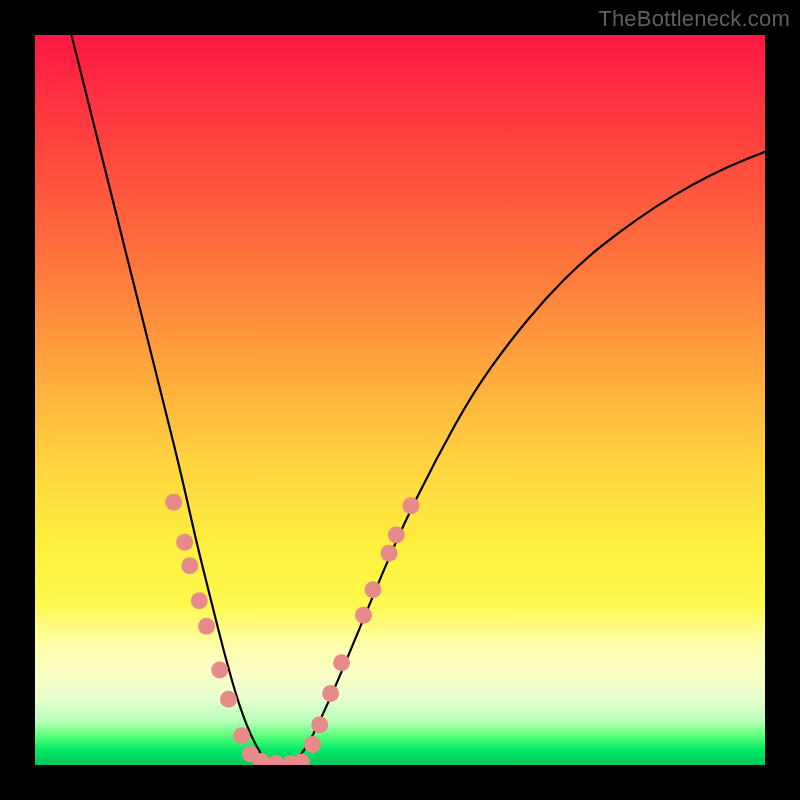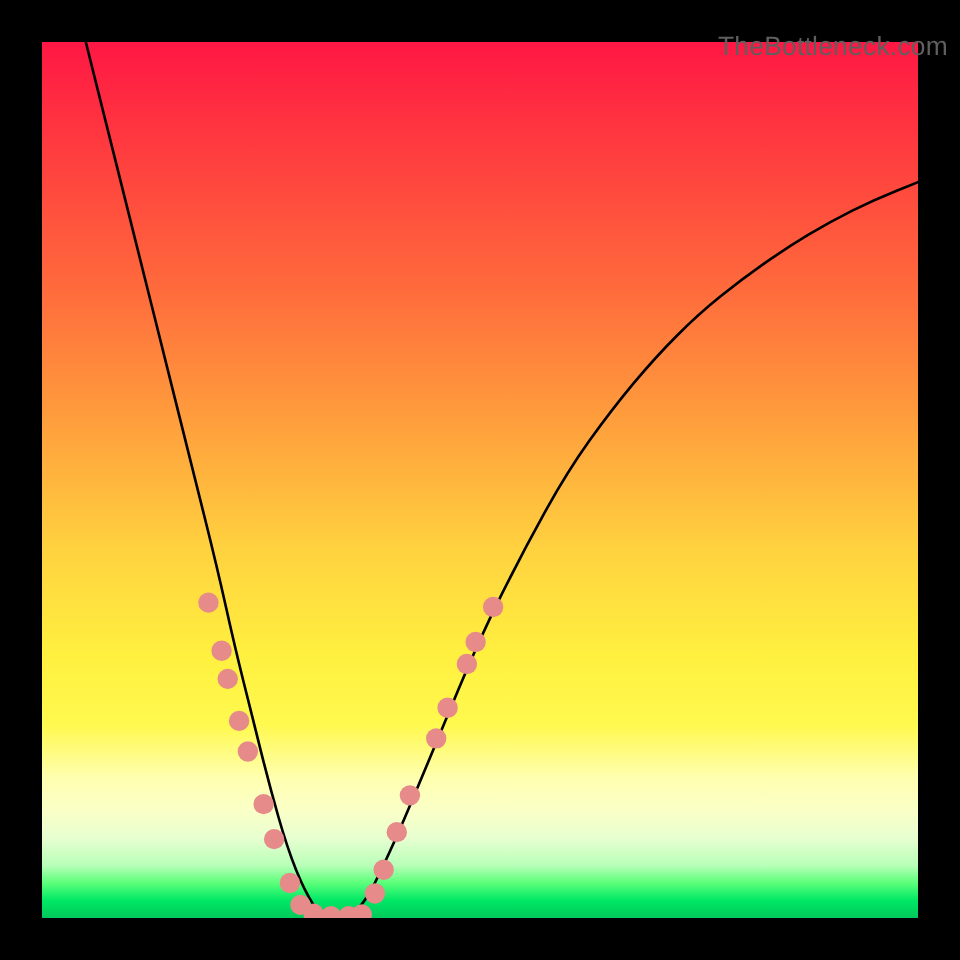--- a/index.html
+++ b/index.html
@@ -51,21 +51,20 @@
     height: 730px;
   }
   .watermark {
     position: absolute;
     top: 6px;
     right: 10px;
     color: #5f5f5f;
     font-size: 22px;
     font-weight: 500;
     letter-spacing: 0.2px;
-    margin-top: 20px;
   }
 </style>
 </head>
 <body>
 
 <div class="frame">
   <div class="plot">
     <svg class="curve" viewBox="0 0 730 730" preserveAspectRatio="none">
       <path id="curve-path" fill="none" stroke-width="2.2" stroke-linecap="round" stroke-linejoin="round" d="M 36.50 0.00 Q 36.50 0.00 47.45 43.80 Q 58.40 87.60 69.35 131.40 Q 80.30 175.20 91.25 219.00 Q 102.20 262.80 113.15 306.60 Q 124.10 350.40 135.05 394.20 Q 146.00 438.00 153.30 470.85 Q 160.60 503.70 167.90 532.90 Q 175.20 562.10 182.50 591.30 Q 189.80 620.50 197.10 646.05 Q 204.40 671.60 211.70 689.85 Q 219.00 708.10 226.30 719.05 Q 233.60 730.00 248.20 730.00 Q 262.80 730.00 277.40 700.80 Q 292.00 671.60 310.25 627.80 Q 328.50 584.00 346.75 540.20 Q 365.00 496.40 383.25 459.90 Q 401.50 423.40 419.75 390.55 Q 438.00 357.70 456.25 332.15 Q 474.50 306.60 492.75 284.70 Q 511.00 262.80 529.25 244.55 Q 547.50 226.30 565.75 211.70 Q 584.00 197.10 602.25 184.32 Q 620.50 171.55 638.75 160.60 Q 657.00 149.65 675.25 140.53 Q 693.50 131.40 711.75 124.10 T 730.00 116.80" stroke="#000000"></path>
       <g id="markers">

